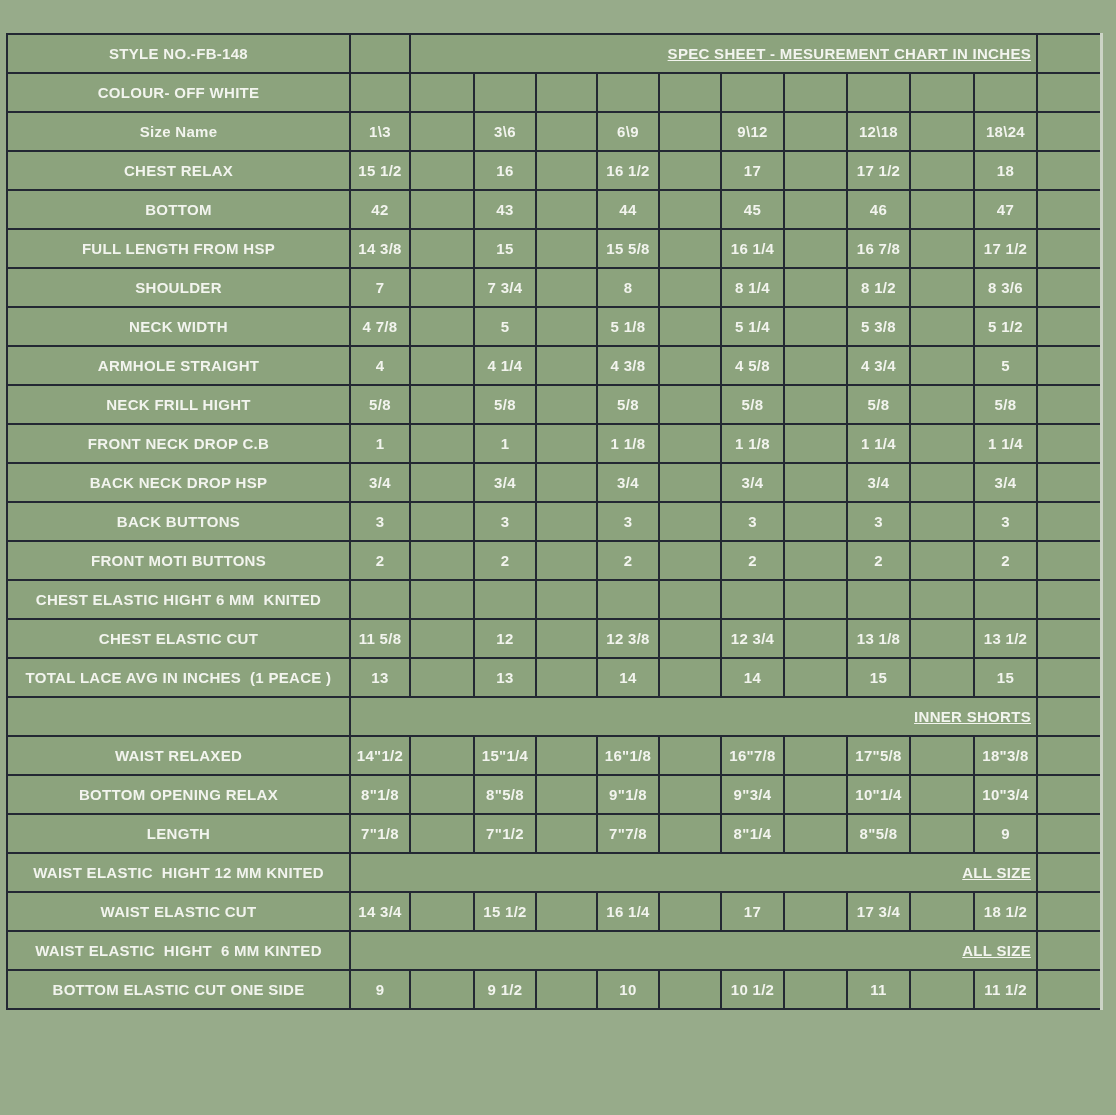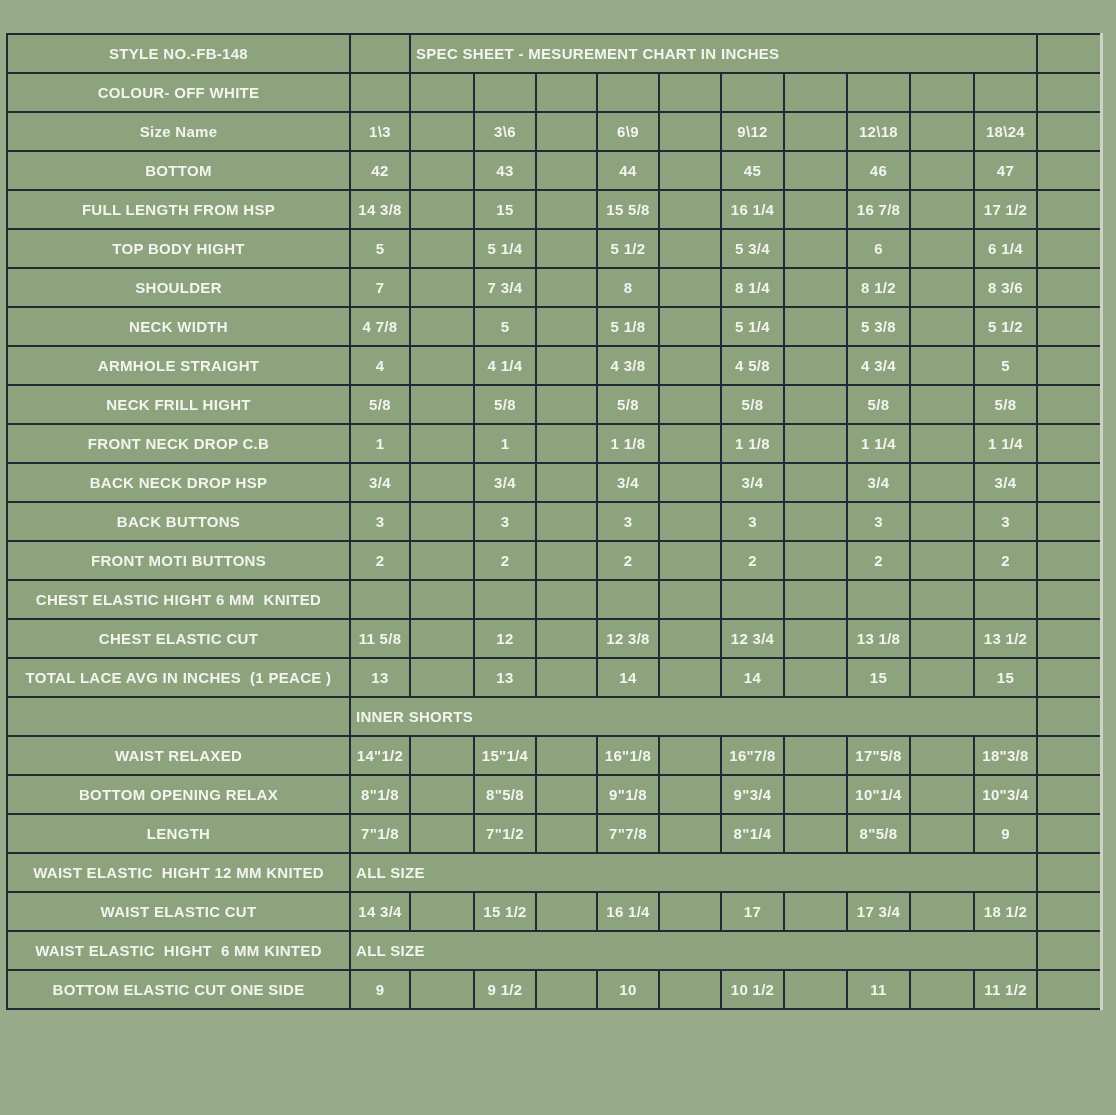--- a/index.html
+++ b/index.html
@@ -24,21 +24,22 @@
     vertical-align:middle;
     letter-spacing:.3px;
     white-space:pre;
     overflow:hidden;
   }
   table.spec td.last{
     border-right:3px solid #ccd4c6;
   }
   table.spec td.title-cell,
   table.spec td.section-cell{
-    text-align:left;
+    text-align:right;
+    text-decoration:underline;
   }
 </style>
 </head>
 <body>
 
 <div>
   <table class="spec">
     <colgroup>
       <col style="width:343px">
       <col style="width:60px">
@@ -85,20 +86,35 @@
           <td>6\9</td>
           <td></td>
           <td>9\12</td>
           <td></td>
           <td>12\18</td>
           <td></td>
           <td>18\24</td>
           <td class="last"></td>
         </tr>
         <tr>
+          <td>CHEST RELAX</td>
+          <td>15 1/2</td>
+          <td></td>
+          <td>16</td>
+          <td></td>
+          <td>16 1/2</td>
+          <td></td>
+          <td>17</td>
+          <td></td>
+          <td>17 1/2</td>
+          <td></td>
+          <td>18</td>
+          <td class="last"></td>
+        </tr>
+        <tr>
           <td>BOTTOM</td>
           <td>42</td>
           <td></td>
           <td>43</td>
           <td></td>
           <td>44</td>
           <td></td>
           <td>45</td>
           <td></td>
           <td>46</td>
@@ -112,35 +128,20 @@
           <td></td>
           <td>15</td>
           <td></td>
           <td>15 5/8</td>
           <td></td>
           <td>16 1/4</td>
           <td></td>
           <td>16 7/8</td>
           <td></td>
           <td>17 1/2</td>
-          <td class="last"></td>
-        </tr>
-        <tr>
-          <td>TOP BODY HIGHT</td>
-          <td>5</td>
-          <td></td>
-          <td>5 1/4</td>
-          <td></td>
-          <td>5 1/2</td>
-          <td></td>
-          <td>5 3/4</td>
-          <td></td>
-          <td>6</td>
-          <td></td>
-          <td>6 1/4</td>
           <td class="last"></td>
         </tr>
         <tr>
           <td>SHOULDER</td>
           <td>7</td>
           <td></td>
           <td>7 3/4</td>
           <td></td>
           <td>8</td>
           <td></td>

